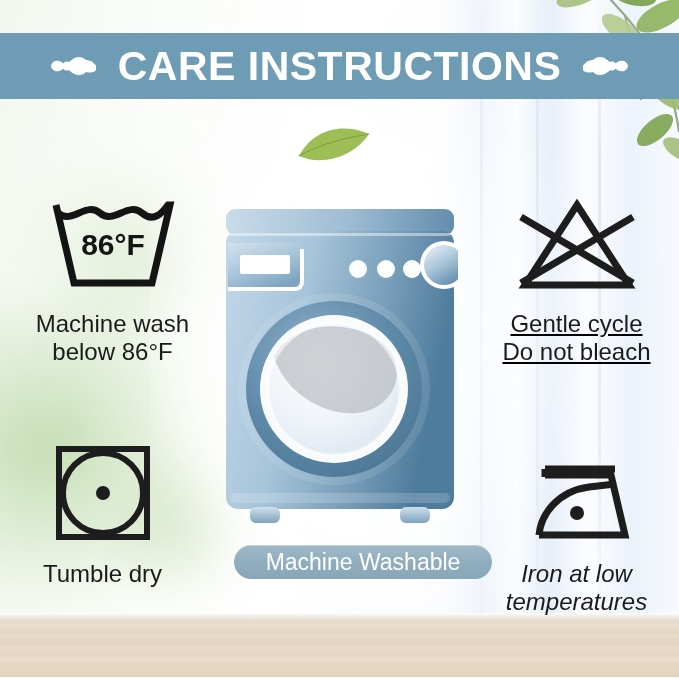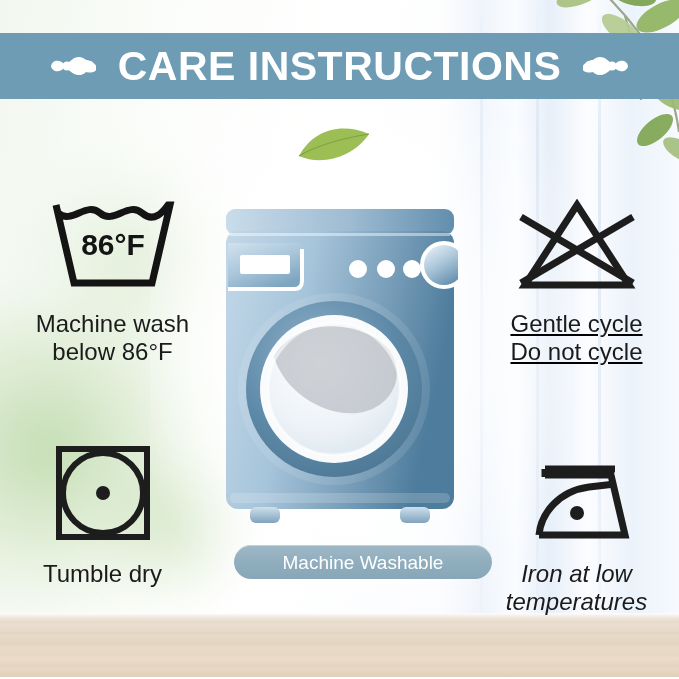--- a/index.html
+++ b/index.html
@@ -52,21 +52,21 @@
   .sym-art{height:100px;display:flex;align-items:flex-end;justify-content:center;}
   .sym-label{margin-top:17px;text-align:center;color:#1b1b1b;font-size:24px;line-height:1.17;}
   .sym-label span{display:block;}
 
   
   .machine{position:absolute;left:222px;top:207px;width:236px;height:330px;}
   .badge{position:absolute;left:234px;top:545px;width:258px;height:34px;border-radius:17px;
     background:linear-gradient(180deg,#9fb8c6 0%,#8fadbd 55%,#87a6b7 100%);
     display:flex;align-items:center;justify-content:center;
     box-shadow:inset 0 1px 0 rgba(255,255,255,0.35);}
-  .badge-text{color:#ffffff;font-size:19px;line-height:1;}
+  .badge-text{color:#ffffff;font-size:23px;line-height:1;}
 </style>
 </head>
 <body>
 
 <div class="stage">
 
   <div class="bg-base"></div>
   <div class="bg-green-bokeh"></div>
   <div class="bg-green-bokeh2"></div>
   <div class="bg-green-bokeh3"></div>
@@ -140,21 +140,21 @@
   <div class="sym sym-bleach">
     <div class="sym-art">
       <svg width="124" height="94" viewBox="0 0 124 94">
         <path d="M62 6 L114 86 L10 86 Z" fill="none" stroke="#1d1d1d" stroke-width="7" stroke-linejoin="miter"></path>
         <line x1="6" y1="18" x2="118" y2="84" stroke="#1d1d1d" stroke-width="7"></line>
         <line x1="118" y1="18" x2="6" y2="84" stroke="#1d1d1d" stroke-width="7"></line>
       </svg>
     </div>
     <div class="sym-label">
       <span>Gentle cycle</span>
-      <span>Do not cycle</span>
+      <span>Do not bleach</span>
     </div>
   </div>
 
   <div class="sym sym-dry">
     <div class="sym-art">
       <svg width="100" height="100" viewBox="0 0 100 100">
         <rect x="6" y="6" width="88" height="88" fill="none" stroke="#1d1d1d" stroke-width="6"></rect>
         <circle cx="50" cy="50" r="40" fill="none" stroke="#1d1d1d" stroke-width="6"></circle>
         <circle cx="50" cy="50" r="7" fill="#1d1d1d"></circle>
       </svg>

